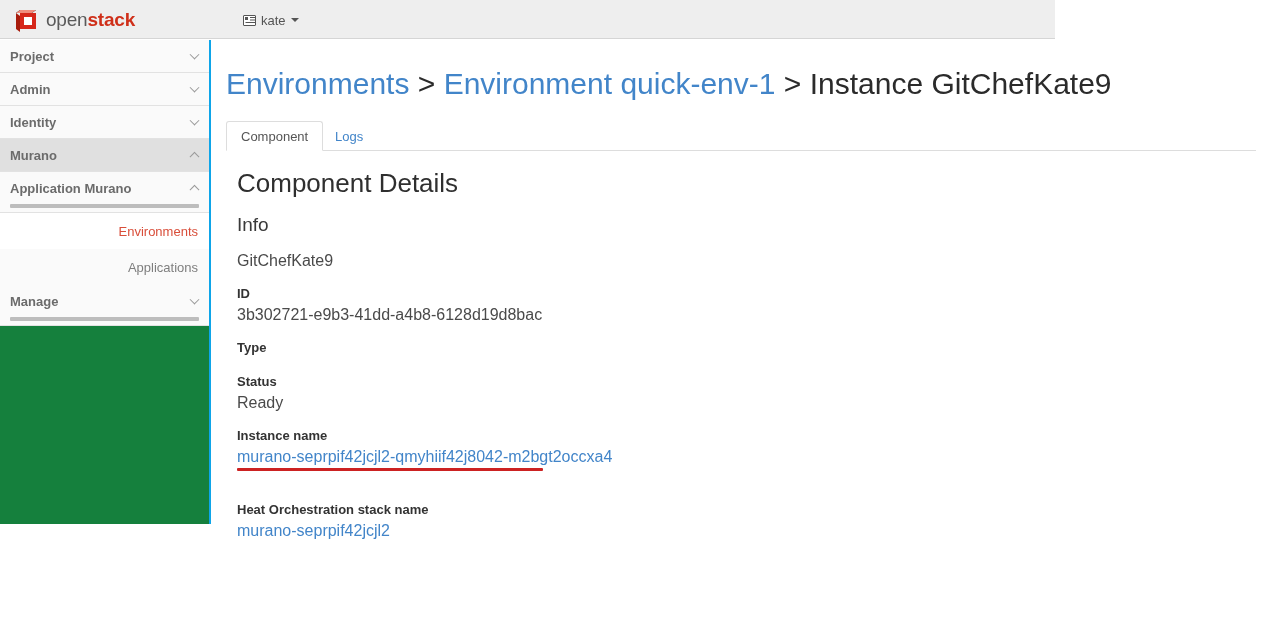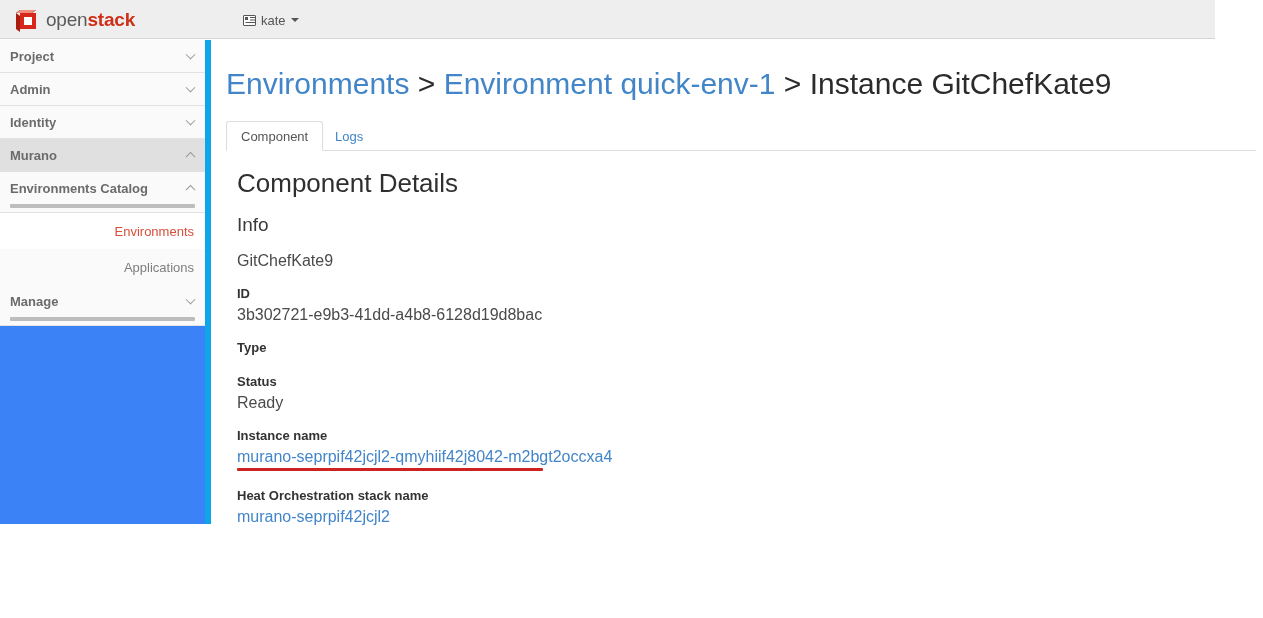--- a/index.html
+++ b/index.html
@@ -11,21 +11,21 @@
     background: #ffffff;
     font-family: "Liberation Sans", sans-serif;
     color: #4d4d4d;
     overflow: hidden;
   }
 
   
   .navbar {
     position: absolute;
     top: 0; left: 0;
-    width: 1215px;
+    width: 1055px;
     height: 39px;
     background: #eeeeee;
     border-bottom: 1px solid #d5d5d5;
   }
   .brand {
     position: absolute;
     left: 14px; top: 7px;
     display: flex;
     align-items: center;
     height: 26px;
@@ -81,22 +81,22 @@
     border-right: 4px solid transparent;
     border-top: 4px solid #555;
   }
 
   
   .sidebar {
     position: absolute;
     left: 0; top: 40px;
     width: 211px;
     height: 484px;
-    background: #3b82f6;
-    border-right: 6px solid #0ea5e9;
+    background: #15803d;
+    border-right: 2px solid #0ea5e9;
   }
   .nav-group {
     border-bottom: 1px solid #e2e2e2;
     background: #fafafa;
   }
   .nav-head {
     position: relative;
     height: 32px;
     padding: 0 14px 0 10px;
     display: flex;
@@ -290,21 +290,21 @@
 
   <div class="nav-group">
     <div class="nav-head active">
       <span>Murano</span>
       <span class="chev up"></span>
     </div>
   </div>
 
   <div class="nav-group">
     <div class="nav-head">
-      <span>Environments Catalog</span>
+      <span>Application Murano</span>
       <span class="chev up"></span>
     </div>
     <div class="nav-bar-rule"></div>
   </div>
 
   <div class="sub-item current">
     <span>Environments</span>
   </div>
 
   <div class="nav-group">
@@ -364,21 +364,21 @@
     <dl class="field">
       <dt>Instance name</dt>
       <dd>
         <span class="annotated">
           <a>murano-seprpif42jcjl2-qmyhiif42j8042-m2bgt2occxa4</a>
           <span class="annotation-underline"></span>
         </span>
       </dd>
     </dl>
 
-    <dl class="field" style="margin-top:22px;">
+    <dl class="field" style="margin-top:36px;">
       <dt>Heat Orchestration stack name</dt>
       <dd>
         <a>murano-seprpif42jcjl2</a>
       </dd>
     </dl>
   </div>
 
 </div>
 
 </body></html>

